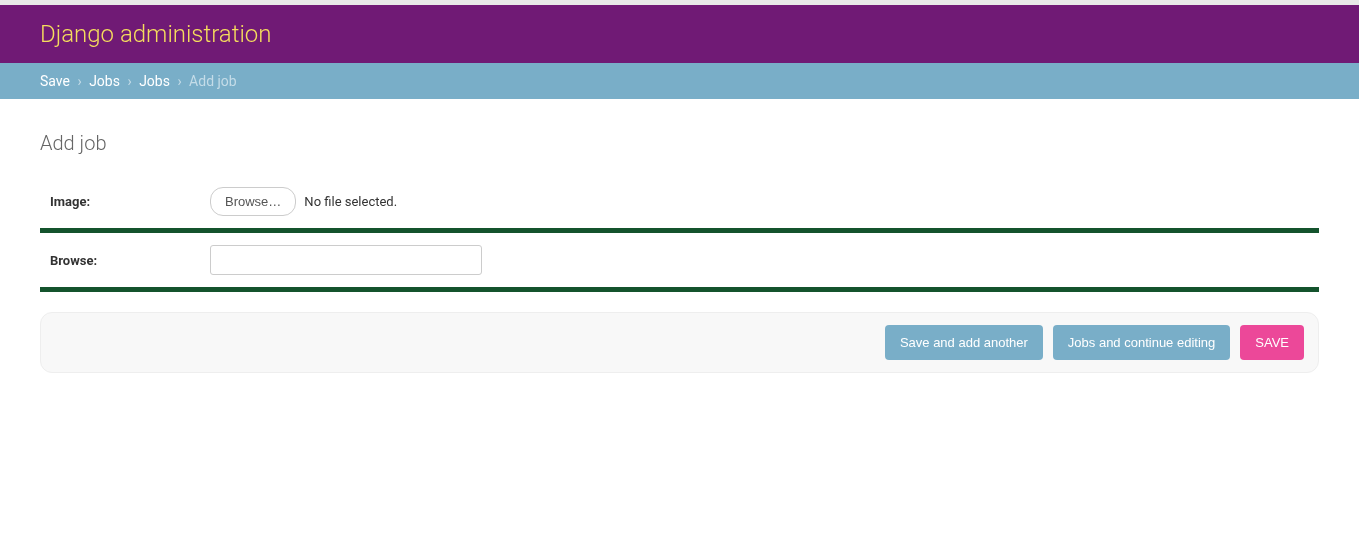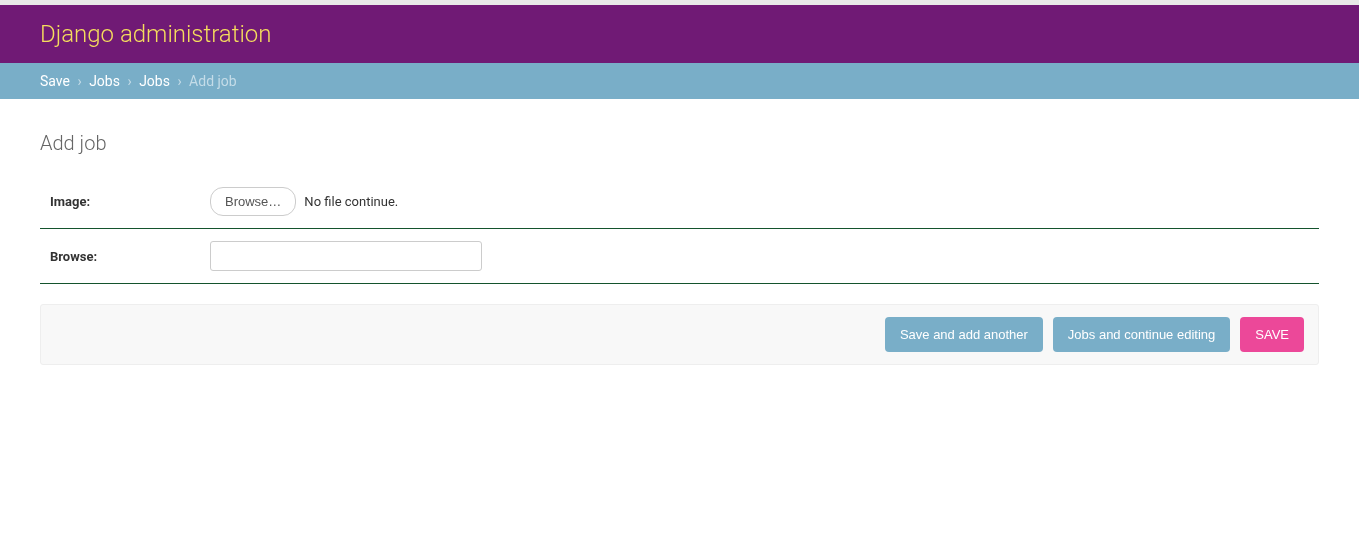--- a/index.html
+++ b/index.html
@@ -76,21 +76,21 @@
   margin: 12px 0 20px 0;
 }
 fieldset.module {
   border: none;
   margin-bottom: 20px;
 }
 .form-row {
   display: flex;
   align-items: center;
   padding: 12px 10px;
-  border-bottom: 1px solid #14532d;
+  border-bottom: 5px solid #14532d;
   font-size: 13px;
 }
 .form-row label {
   width: 160px;
   font-weight: bold;
   font-size: 13px;
   color: #333;
   flex-shrink: 0;
 }
 .file-input-wrap {
@@ -115,21 +115,21 @@
   border: 1px solid #ccc;
   border-radius: 3px;
   padding: 6px 8px;
   font-size: 13px;
   width: 272px;
   height: 30px;
 }
 .submit-row {
   background: #f8f8f8;
   border: 1px solid #eee;
-  border-radius: 3px;
+  border-radius: 12px;
   padding: 12px 14px;
   margin-top: 20px;
   text-align: right;
   display: flex;
   justify-content: flex-end;
   gap: 10px;
 }
 .submit-row input[type="submit"],
 .submit-row button {
   background: #79aec8;
@@ -172,21 +172,21 @@
 <div id="content">
   <h1>Add job</h1>
 
   <form>
     <fieldset class="module">
 
       <div class="form-row">
         <label>Image:</label>
         <div class="file-input-wrap">
           <button type="button" class="browse-btn">Browse…</button>
-          <span class="file-status">No file continue.</span>
+          <span class="file-status">No file selected.</span>
         </div>
       </div>
 
       <div class="form-row">
         <label>Browse:</label>
         <input type="text" value="" style="">
       </div>
 
     </fieldset>
 

